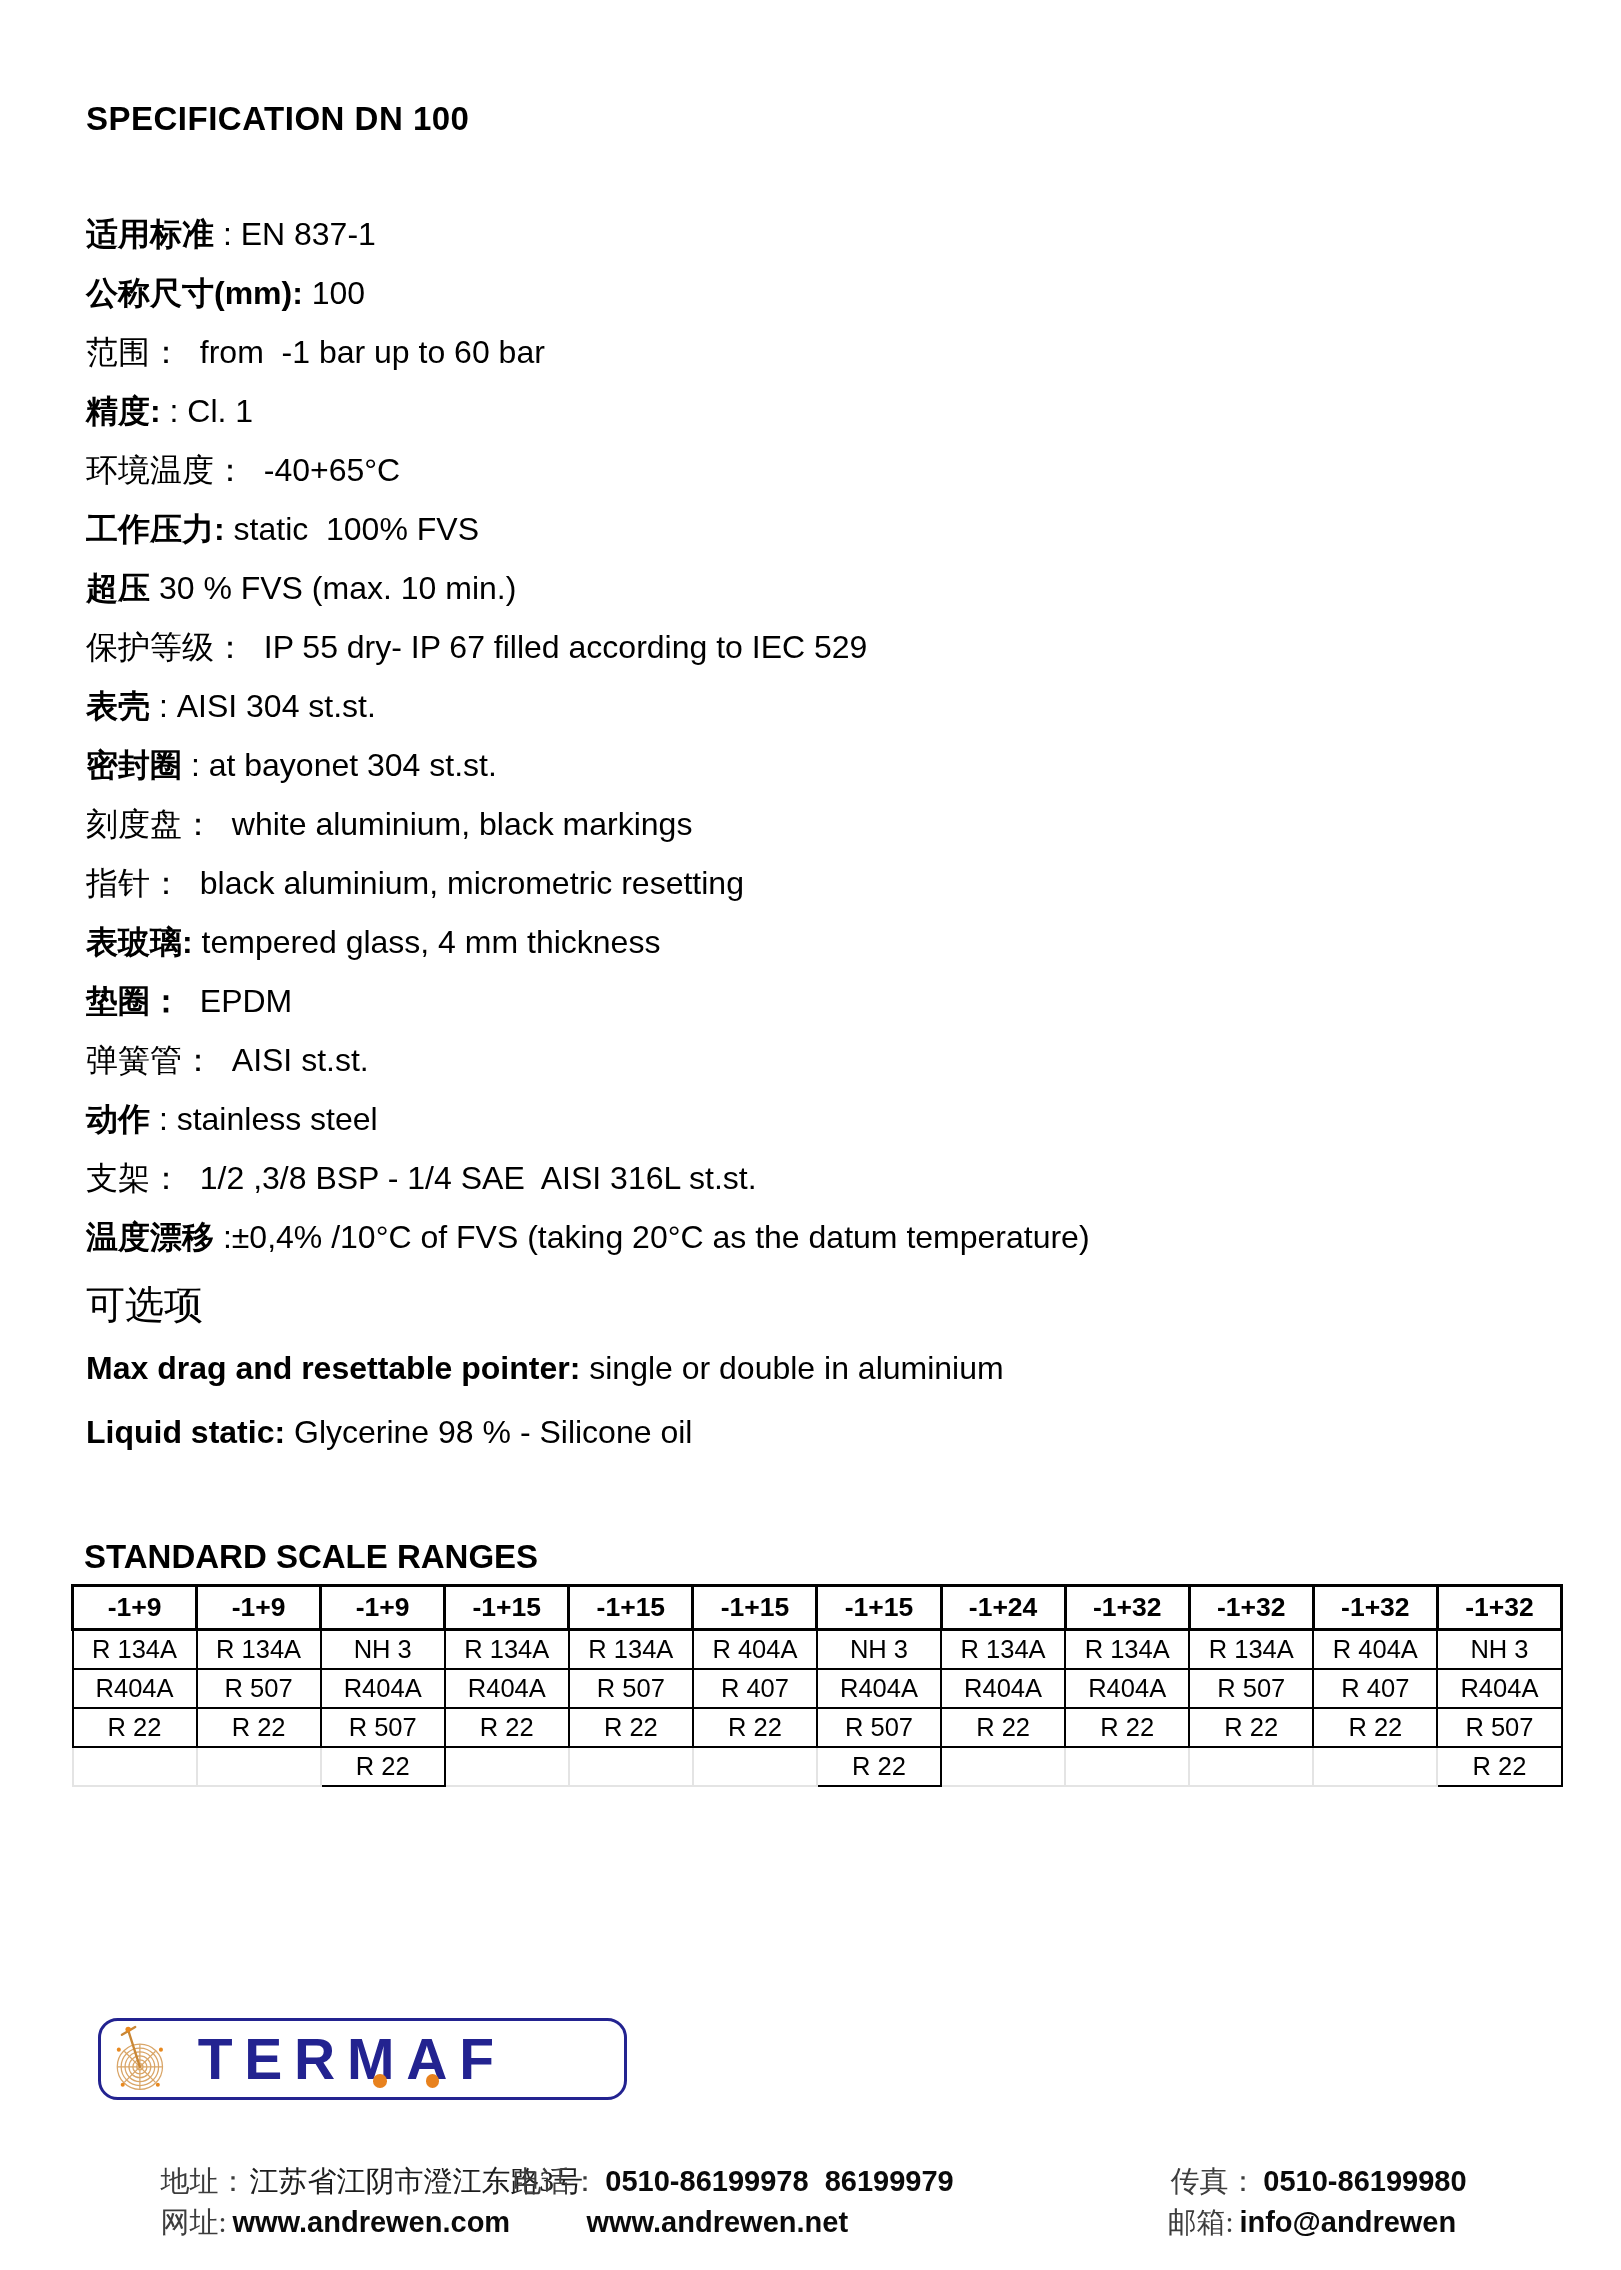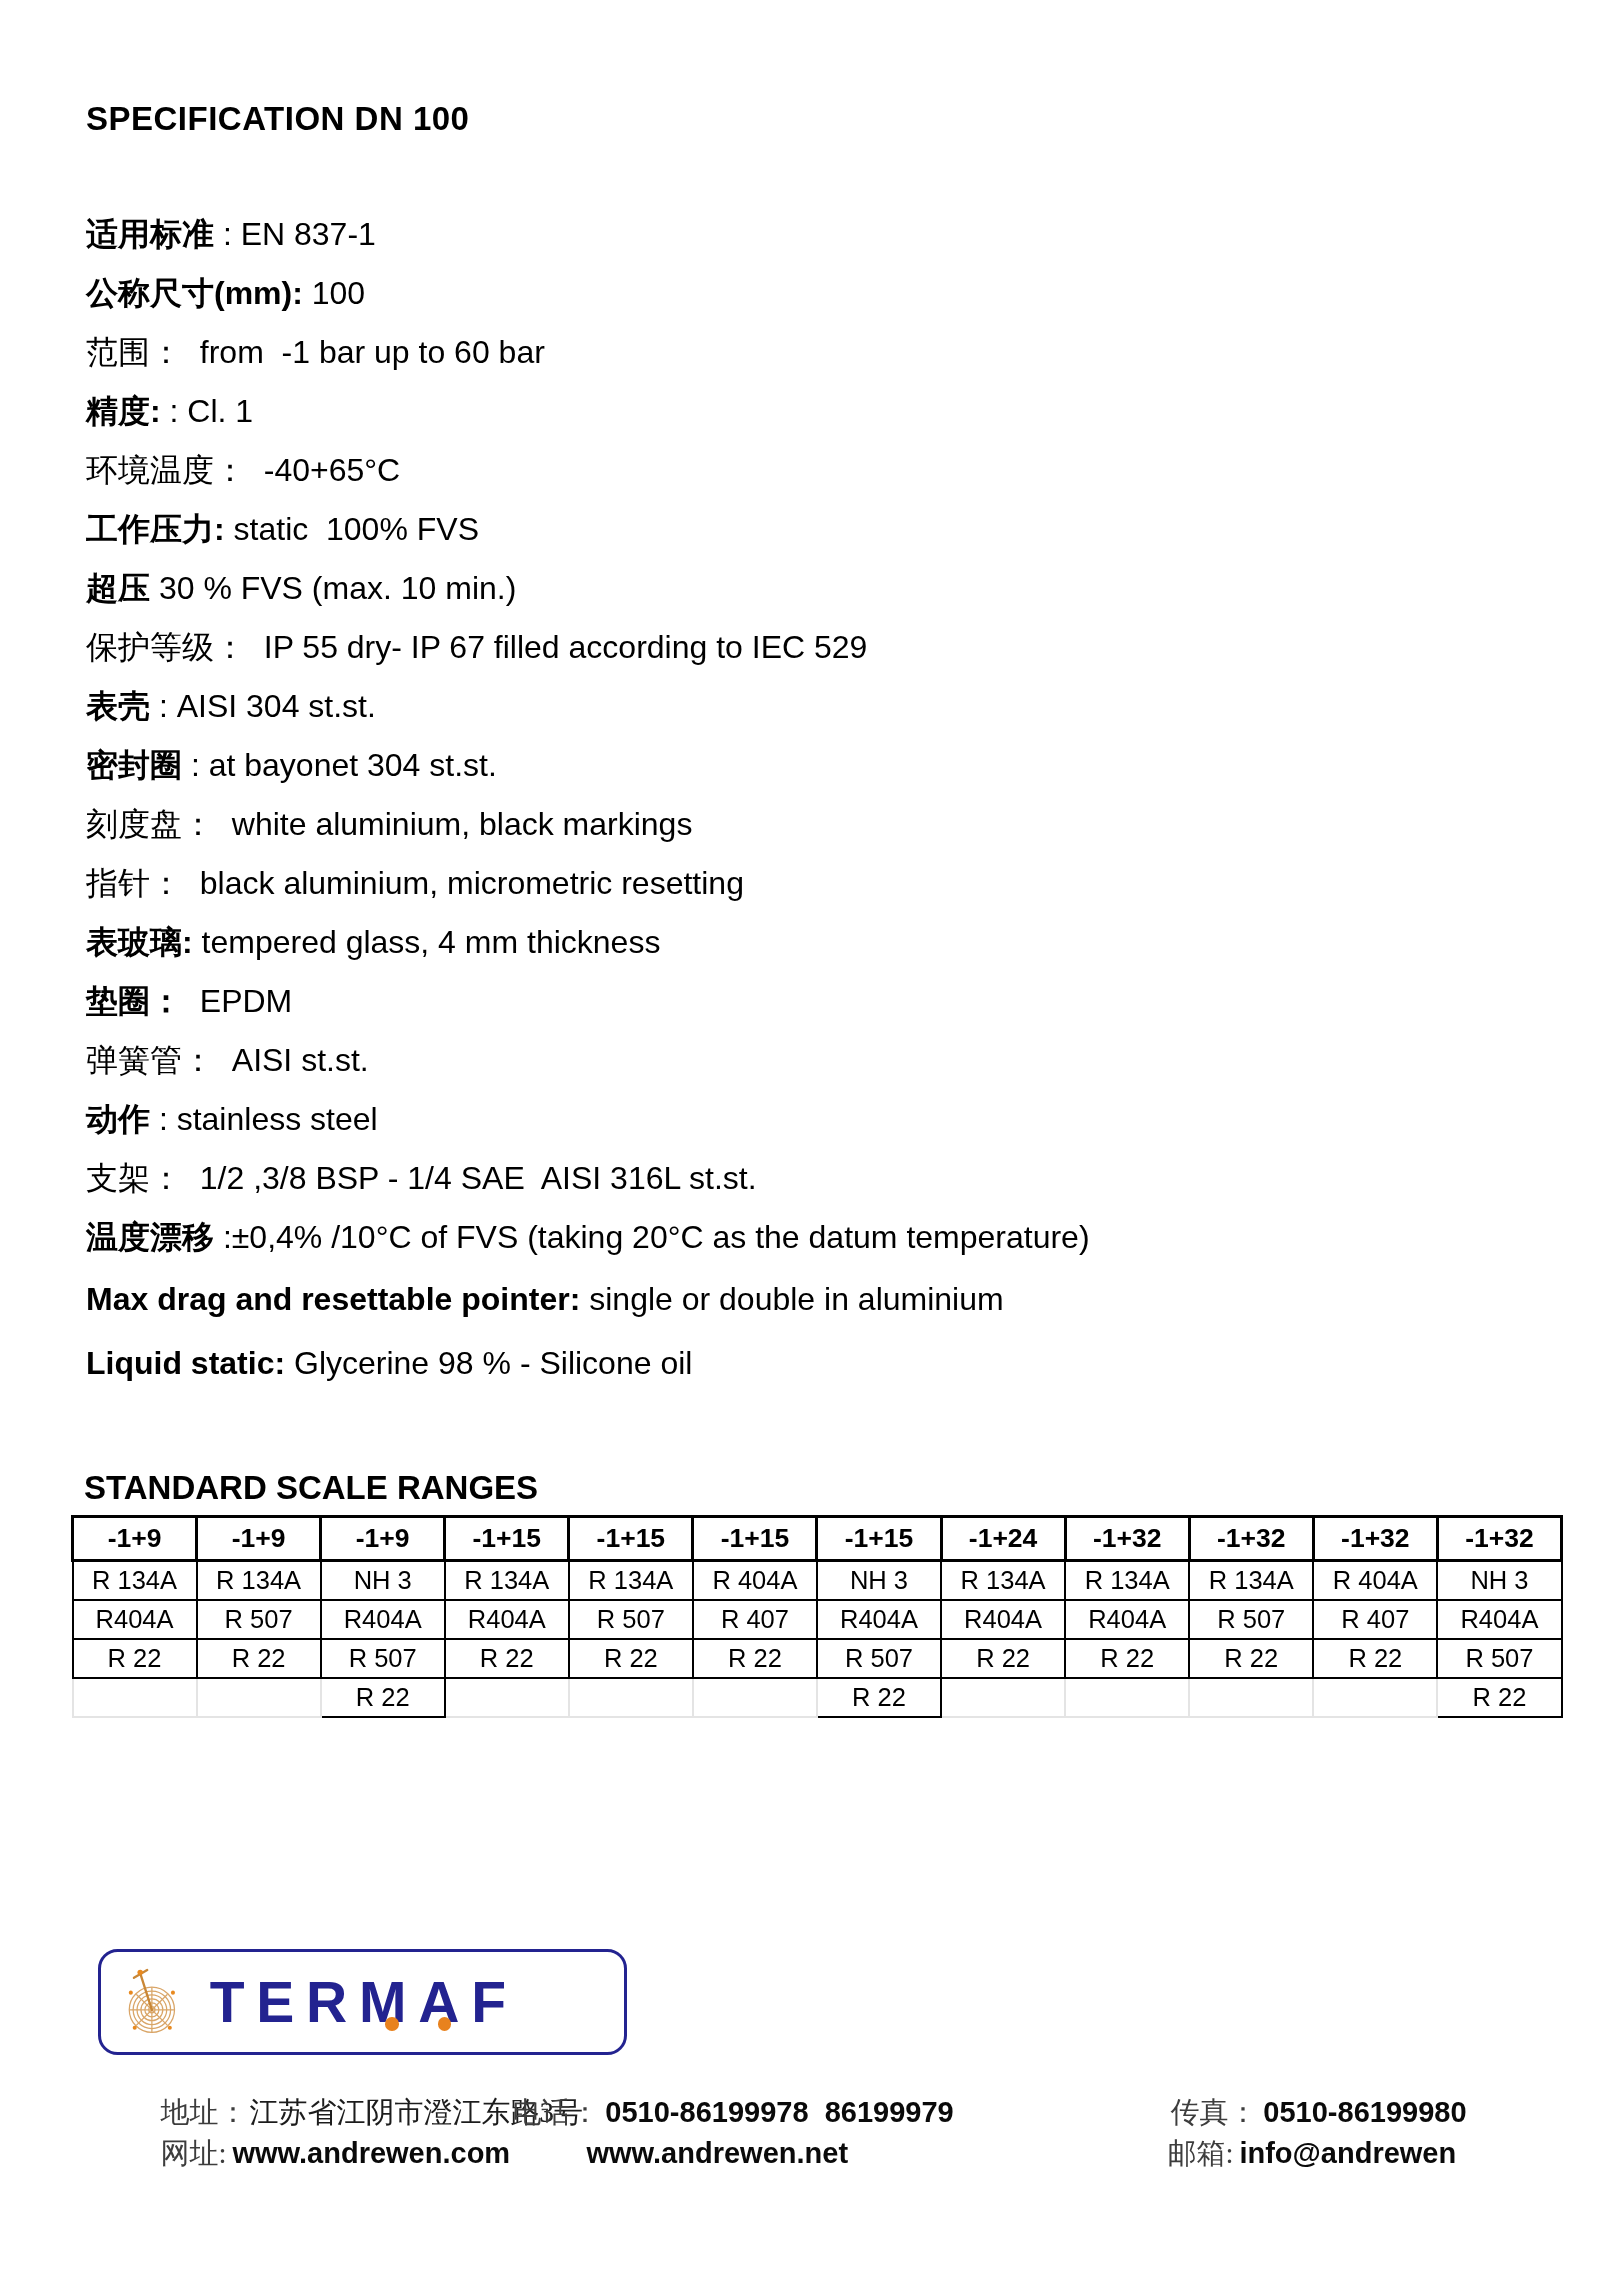--- a/index.html
+++ b/index.html
@@ -29,23 +29,23 @@
     font-size:26.5px; font-weight:bold;
   }
   table.scale-table td {
     border:2.9px solid #000; height:37px; padding:0; text-align:center;
     font-size:25.5px; font-weight:normal;
   }
   table.scale-table tr.last td.empty { border:2px solid #e4e4e4; }
   table.scale-table tr.last td.filled { border:2.9px solid #000; }
   .footer { position:relative; width:100%; height:265px; margin-top:231px; }
   .logo-box {
-    position:absolute; left:98px; top:0; width:529px; height:106px;
+    position:absolute; left:98px; top:0; width:529px; height:82px;
     border:3.9px solid #232390; border-radius:19.6px; background:#fff;
-    display:flex; align-items:center; padding-left:15px; box-sizing:border-box;
+    display:flex; align-items:center; padding-left:3px; box-sizing:border-box;
   }
   .logo-icon { width:78px; height:78px; flex:0 0 auto; }
   .brand-wrap { position:relative; margin-left:15.7px; }
   .brand {
     font-size:57px; font-weight:bold; color:#232390; letter-spacing:11.8px;
     line-height:78px; font-family:"Liberation Sans", sans-serif;
   }
   .dot { position:absolute; width:13.7px; height:13.7px; border-radius:50%;
     background:#e8821e; bottom:9.8px; }
   .dot1 { left:57%; }
@@ -83,20 +83,21 @@
       <div class="spec-line"><span class="lab">刻度盘：</span><span class="val">  white aluminium, black markings</span></div>
       <div class="spec-line"><span class="lab">指针：</span><span class="val">  black aluminium, micrometric resetting</span></div>
       <div class="spec-line"><span class="lab b">表玻璃:</span><span class="val"> tempered glass, 4 mm thickness</span></div>
       <div class="spec-line"><span class="lab b">垫圈：</span><span class="val">  EPDM</span></div>
       <div class="spec-line"><span class="lab">弹簧管：</span><span class="val">  AISI st.st.</span></div>
       <div class="spec-line"><span class="lab b">动作</span><span class="val"> : stainless steel</span></div>
       <div class="spec-line"><span class="lab">支架：</span><span class="val">  1/2 ,3/8 BSP - 1/4 SAE  AISI 316L st.st.</span></div>
       <div class="spec-line"><span class="lab b">温度漂移</span><span class="val"> :±0,4% /10°C of FVS (taking 20°C as the datum temperature)</span></div>
     </div>
 
+  <div class="opt-heading">可选项</div>
   <div class="options" id="options-list">
       <div class="opt-line"><span class="lab">Max drag and resettable pointer:</span><span class="val"> single or double in aluminium</span></div>
       <div class="opt-line"><span class="lab">Liquid static:</span><span class="val"> Glycerine 98 % - Silicone oil</span></div>
     </div>
 
   <h2 class="scale-heading">STANDARD SCALE RANGES</h2>
 
   <table class="scale-table">
     <thead id="scale-head">
         <tr>

